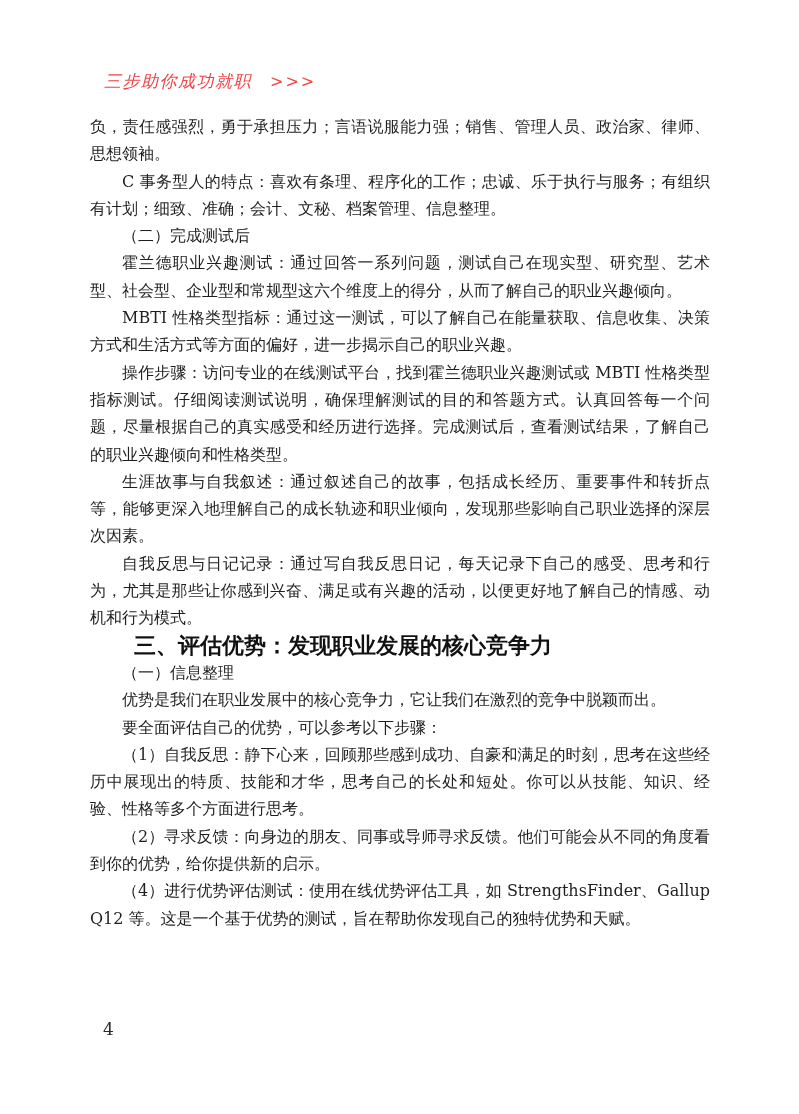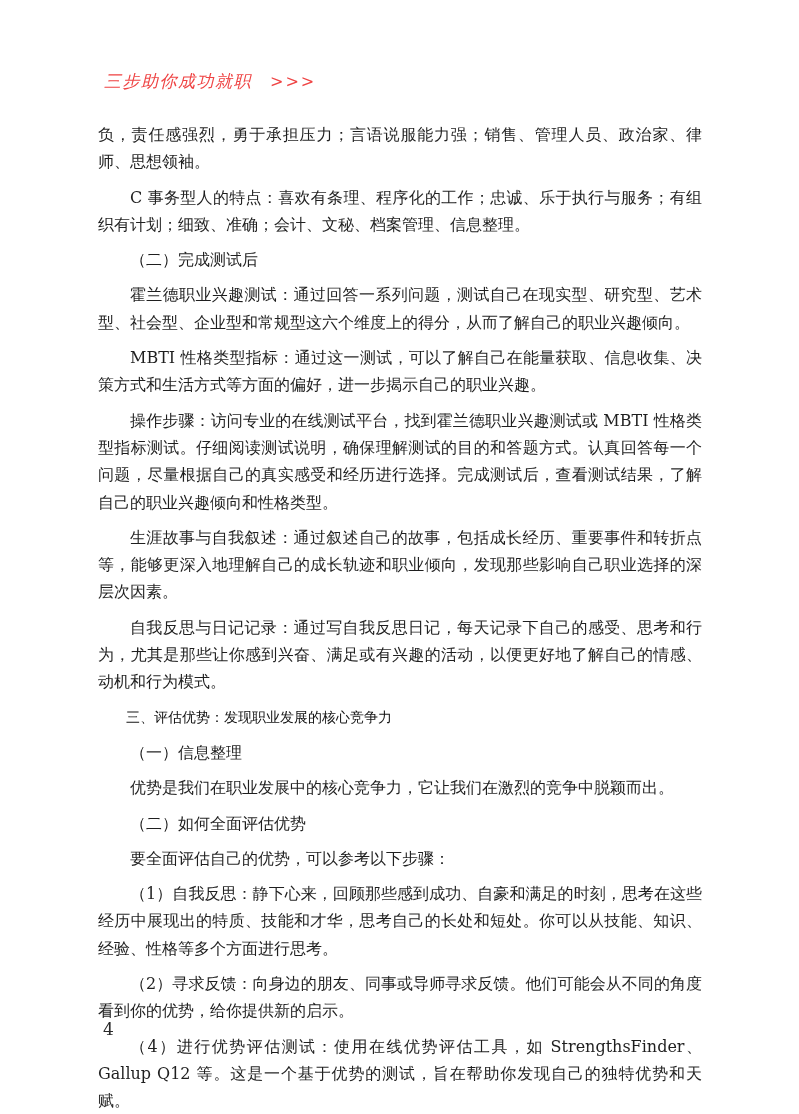--- a/index.html
+++ b/index.html
@@ -37,31 +37,31 @@
     left: 90px;
     top: 113px;
     width: 620px;
     font-size: 16px;
     line-height: 27.3px;
     text-align: justify;
     text-justify: inter-character;
     color: #1f1f1f;
   }
   .text-body p {
-    margin: 8px;
+    margin: 0;
     padding: 0;
     text-indent: 2em;
   }
   .text-body p.flush {
     text-indent: 0;
   }
   .text-body p.heading {
     font-family: "Liberation Sans", "DejaVu Sans", sans-serif;
-    font-weight: normal;
-    font-size: 14px;
+    font-weight: bold;
+    font-size: 22px;
     color: #111111;
   }
   .page-number {
     position: absolute;
     left: 103px;
     top: 1019px;
     font-size: 17px;
     color: #2a2a2a;
   }
 </style>
@@ -79,21 +79,20 @@
     <p>C 事务型人的特点：喜欢有条理、程序化的工作；忠诚、乐于执行与服务；有组织有计划；细致、准确；会计、文秘、档案管理、信息整理。</p>
     <p>（二）完成测试后</p>
     <p>霍兰德职业兴趣测试：通过回答一系列问题，测试自己在现实型、研究型、艺术型、社会型、企业型和常规型这六个维度上的得分，从而了解自己的职业兴趣倾向。</p>
     <p>MBTI 性格类型指标：通过这一测试，可以了解自己在能量获取、信息收集、决策方式和生活方式等方面的偏好，进一步揭示自己的职业兴趣。</p>
     <p>操作步骤：访问专业的在线测试平台，找到霍兰德职业兴趣测试或 MBTI 性格类型指标测试。仔细阅读测试说明，确保理解测试的目的和答题方式。认真回答每一个问题，尽量根据自己的真实感受和经历进行选择。完成测试后，查看测试结果，了解自己的职业兴趣倾向和性格类型。</p>
     <p>生涯故事与自我叙述：通过叙述自己的故事，包括成长经历、重要事件和转折点等，能够更深入地理解自己的成长轨迹和职业倾向，发现那些影响自己职业选择的深层次因素。</p>
     <p>自我反思与日记记录：通过写自我反思日记，每天记录下自己的感受、思考和行为，尤其是那些让你感到兴奋、满足或有兴趣的活动，以便更好地了解自己的情感、动机和行为模式。</p>
     <p class="heading">三、评估优势：发现职业发展的核心竞争力</p>
     <p>（一）信息整理</p>
     <p>优势是我们在职业发展中的核心竞争力，它让我们在激烈的竞争中脱颖而出。</p>
-    <p>（二）如何全面评估优势</p>
     <p>要全面评估自己的优势，可以参考以下步骤：</p>
     <p>（1）自我反思：静下心来，回顾那些感到成功、自豪和满足的时刻，思考在这些经历中展现出的特质、技能和才华，思考自己的长处和短处。你可以从技能、知识、经验、性格等多个方面进行思考。</p>
     <p>（2）寻求反馈：向身边的朋友、同事或导师寻求反馈。他们可能会从不同的角度看到你的优势，给你提供新的启示。</p>
     <p>（4）进行优势评估测试：使用在线优势评估工具，如 StrengthsFinder、Gallup Q12 等。这是一个基于优势的测试，旨在帮助你发现自己的独特优势和天赋。</p>
   </div>
 
   <div class="page-number">4</div>
 
 </div>
 

